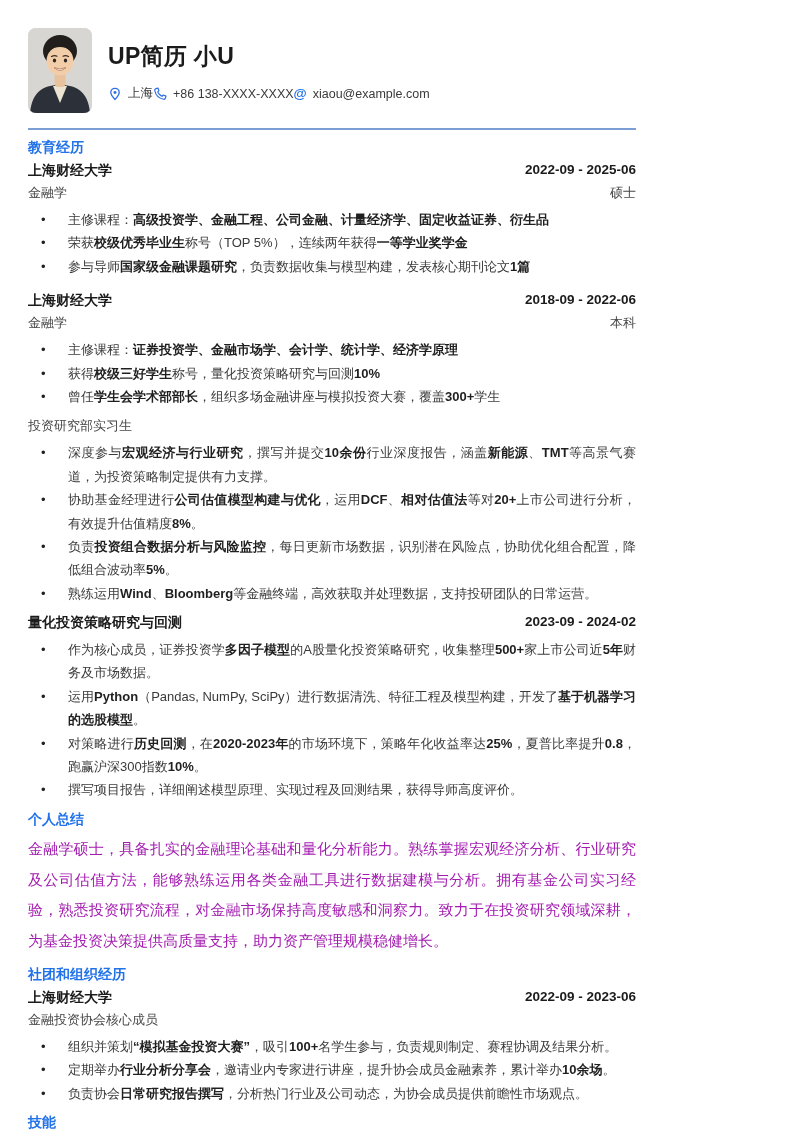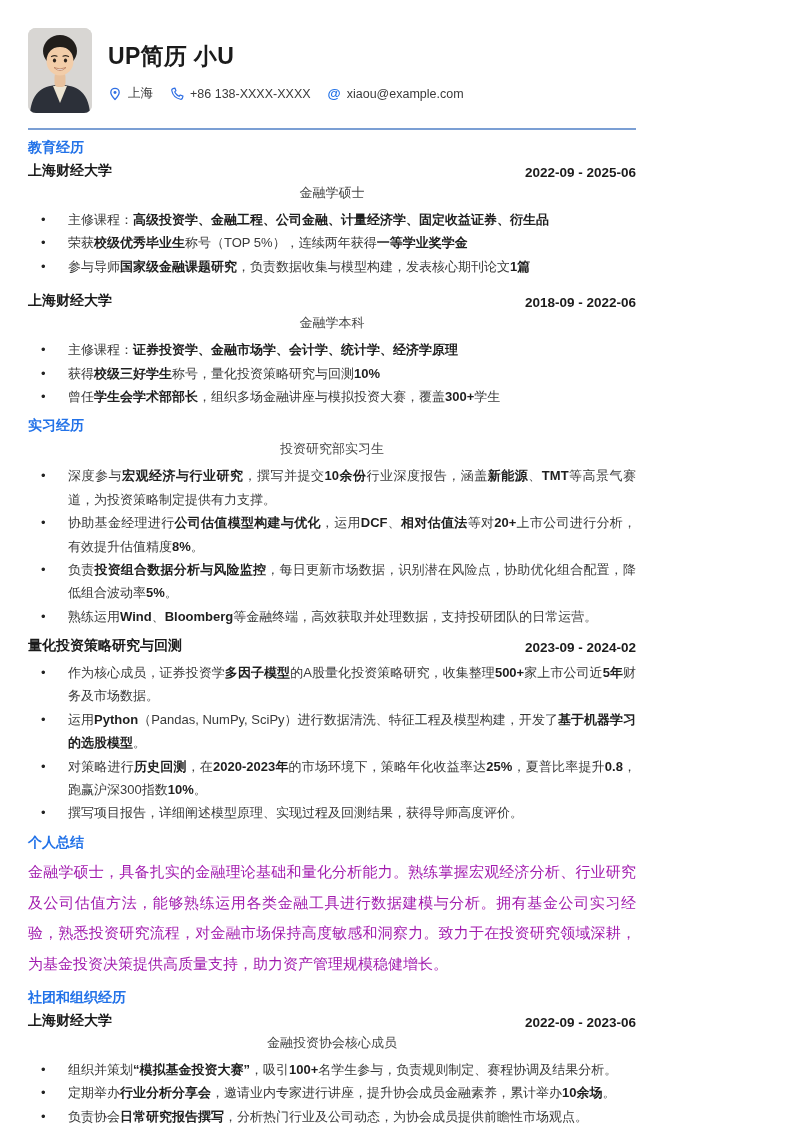--- a/index.html
+++ b/index.html
@@ -18,34 +18,34 @@
   }
   
   .header { display:flex; align-items:flex-start; }
   .photo {
     width:64px; height:85px; border-radius:8px; overflow:hidden; flex:none;
     background:#d8d6d3;
   }
   .photo svg { display:block; }
   .header-info { margin-left:16px; padding-top:13px; }
   .name { font-size:23px; font-weight:700; color:#1b1b1b; letter-spacing:.3px; }
-  .contact { display:flex; align-items:center; gap:17px; margin-top:13px; font-size:12.5px; color:#3a3a3a;text-align:center; }
+  .contact { display:flex; align-items:center; margin-top:13px; font-size:12.5px; color:#3a3a3a;text-align:center; }
   .contact-item { display:flex; align-items:center; gap:6px; }
   .cicon { width:14px; height:14px; display:inline-block; flex:none; }
   .at-glyph { color:var(--accent); font-weight:700; font-size:13.5px; line-height:1; }
   .divider { border:none; border-top:2px solid #7b9fd4; margin-top:15px; }
 
   
   .section { margin-top:9px; }
   .section-title { font-size:14px; font-weight:700; color:var(--accent); margin-bottom:5px; }
   .entry + .entry { margin-top:14px; }
-  .entry-head { display:flex; justify-content:space-between; align-items:flex-end; }
+  .entry-head { display:flex; justify-content:space-between; align-items:flex-start; }
   .entry-title { font-size:14px; font-weight:700; color:#1b1b1b; }
   .entry-date { font-size:13.5px; font-weight:700; color:#1b1b1b; white-space:nowrap; }
-  .entry-sub { display:flex; justify-content:center; font-size:13px; color:#474747; margin-top:4px; }
+  .entry-sub { display:flex; justify-content:space-between; font-size:13px; color:#474747; margin-top:4px; }
   .bullets { list-style:none; margin-top:6px; }
   .bullet { display:flex; font-size:13px; line-height:1.8; color:#3a3a3a; }
   .bullet-marker { flex:none; width:12px; margin-left:13px; margin-right:15px; font-size:13px; color:#222; }
   .bullet-text { flex:1; text-align:justify; }
   .b { font-weight:700; color:#1f1f1f; }
 
   .summary { font-size:15px; line-height:2.05; color:#a21caf; margin-top:2px; text-align:justify; }
 
   
   .skill { margin-top:6px; }
@@ -153,21 +153,20 @@
               <span class="bullet-text"><span>获得</span><span class="b">校级三好学生</span><span>称号，量化投资策略研究与回测</span><span class="b">10%</span></span>
             </li>
             <li class="bullet">
               <span class="bullet-marker">•</span>
               <span class="bullet-text"><span>曾任</span><span class="b">学生会学术部部长</span><span>，组织多场金融讲座与模拟投资大赛，覆盖</span><span class="b">300+</span><span>学生</span></span>
             </li>
           </ul>
         </div>
       </section>
       <section class="section">
-        <div class="section-title">实习经历</div>
         <div class="entry">
           <div class="entry-sub">
             <span>投资研究部实习生</span>
             <span></span>
           </div>
           <ul class="bullets">
             <li class="bullet">
               <span class="bullet-marker">•</span>
               <span class="bullet-text"><span>深度参与</span><span class="b">宏观经济与行业研究</span><span>，撰写并提交</span><span class="b">10余份</span><span>行业深度报告，涵盖</span><span class="b">新能源</span><span>、</span><span class="b">TMT</span><span>等高景气赛道，为投资策略制定提供有力支撑。</span></span>
             </li>

